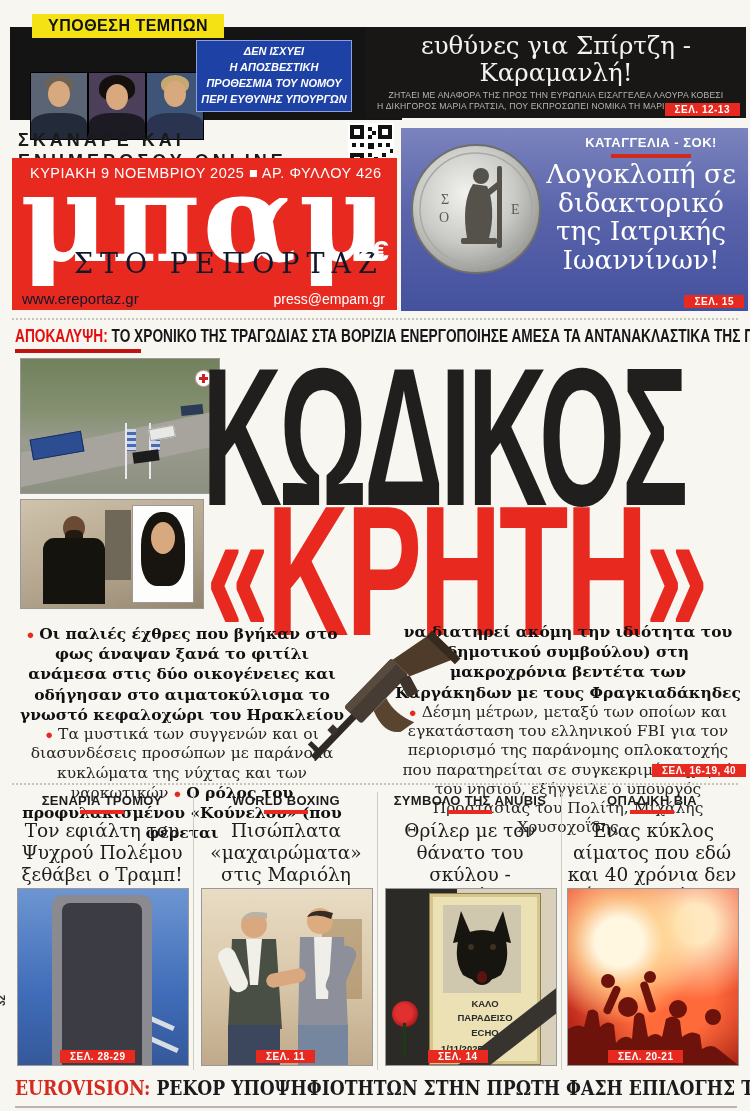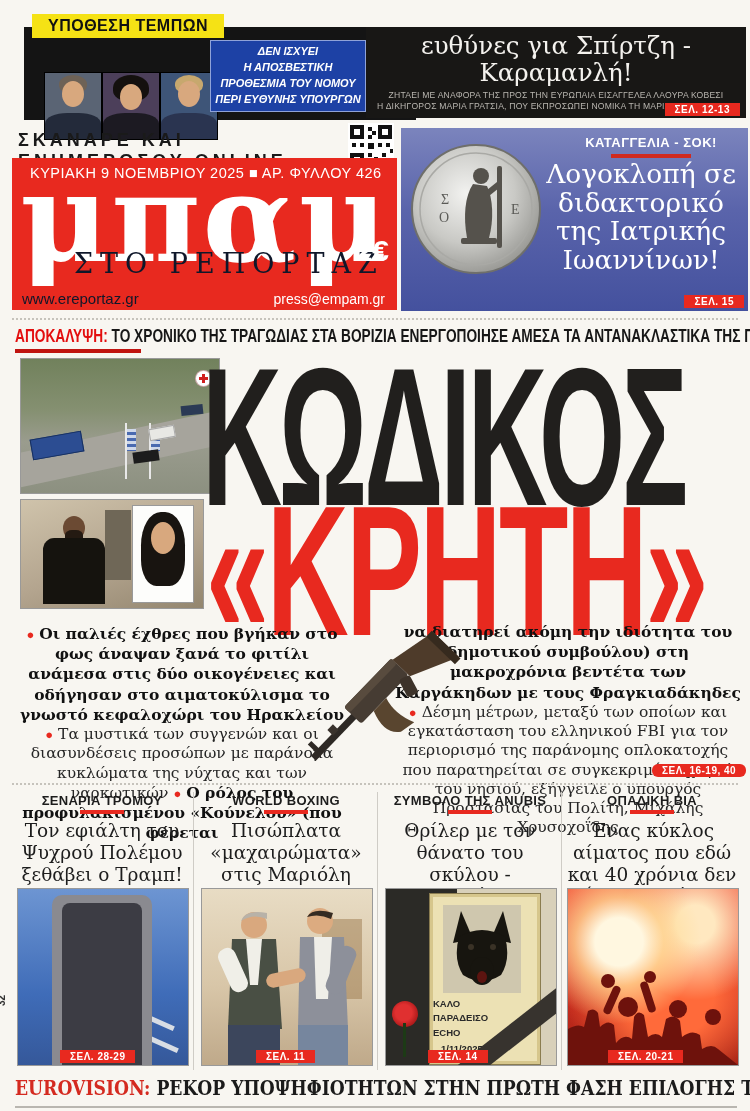--- a/index.html
+++ b/index.html
@@ -1,21 +1,21 @@
 <!DOCTYPE html>
 <html><head>
 <meta charset="utf-8">
 <style>
   html,body{margin:0;padding:0;background:#e9e7e2;}
   #page{position:relative;width:750px;height:1111px;margin:0 auto;background:#f8f6f1;
         font-family:"Liberation Sans",sans-serif;overflow:hidden;}
   .abs{position:absolute;}
 
   
-  #tempi-box{left:24px;top:27px;width:392px;height:93px;background:#141414;}
+  #tempi-box{left:10px;top:27px;width:392px;height:93px;background:#141414;}
   #tempi-label{left:32px;top:14px;background:#f5e215;color:#111;font-weight:bold;
     font-size:16px;padding:3px 16px;letter-spacing:.5px;z-index:5;}
   .head{position:absolute;top:45px;width:56px;height:66px;border:1px solid #000;}
   .head .hair{position:absolute;left:14px;top:2px;width:28px;height:18px;border-radius:50% 50% 40% 40%;}
   .head .face{position:absolute;left:17px;top:8px;width:22px;height:26px;border-radius:50%;background:#d8a87e;}
   .head .suit{position:absolute;left:0;bottom:0;width:100%;height:26px;border-radius:40% 40% 0 0;}
   #tempi-bluebox{left:196px;top:40px;width:154px;height:70px;background:#1d41a5;border:1px solid #8fa2d8;
     color:#fff;font-weight:bold;font-style:italic;font-size:11px;line-height:1.45;text-align:center;
     display:flex;flex-direction:column;justify-content:center;}
 
@@ -104,21 +104,21 @@
   #hl1 span{font-size:196px;letter-spacing:-6px;transform:scaleX(.565);color:#211f1d;}
   #hl2{left:206px;top:498px;}
   #hl2 span{font-size:186px;letter-spacing:-4px;transform:scaleX(.61);color:#e8291f;}
 
   .deck{position:absolute;font-family:"DejaVu Serif",serif;font-size:15.5px;line-height:1.24;
     color:#262626;text-align:center;}
   .deck b{color:#111;}
   .blt{color:#e8291f;font-size:13px;font-family:"Liberation Sans",sans-serif;}
   #deck-left{left:14px;top:624px;width:336px;}
   #deck-right{left:392px;top:622px;width:352px;}
-  #main-tag{left:652px;top:764px;border-radius:6px;}
+  #main-tag{left:652px;top:764px;}
   #rifle{left:292px;top:608px;}
 
   
   #sep2{left:12px;top:783px;width:726px;border-top:2px dotted #c6c3bc;}
   .vrule{position:absolute;top:792px;width:1px;height:278px;background:#cfccc6;}
   .sb-kicker{position:absolute;width:180px;text-align:center;font-weight:bold;font-size:13px;color:#1c1c1c;letter-spacing:.3px;}
   .sb-under{position:absolute;width:44px;height:4px;background:#e8291f;}
   .sb-head{position:absolute;width:172px;text-align:center;font-family:"DejaVu Serif",serif;
     font-size:18.5px;line-height:1.18;color:#1d1d1d;}
   .sb-photo{position:absolute;top:888px;width:170px;height:176px;border:1px solid #999;overflow:hidden;}
@@ -137,21 +137,21 @@
     linear-gradient(180deg,#f2543a 0%,#e03826 45%,#9c1c12 100%);}
 
   #ph-dog{background:#d8d0ba;}
   #ph-dog .dark{position:absolute;left:0;top:0;width:42%;height:100%;background:#2b2a26;}
   #ph-dog .rose{position:absolute;left:6px;top:112px;width:26px;height:26px;border-radius:50%;
     background:radial-gradient(circle at 45% 45%,#e03030 0 40%,#a81818 75%);}
   #ph-dog .stem{position:absolute;left:17px;top:134px;width:3px;height:34px;background:#1d3a16;}
   #ph-dog .card{position:absolute;left:44px;top:5px;width:104px;height:164px;background:#ece1b4;
     border:3px solid #d6c68c;box-shadow:0 0 0 1px #8a7c50;}
   #ph-dog .dphoto{position:absolute;left:10px;top:8px;width:78px;height:88px;background:#cfc7ae;}
-  #ph-dog .mem{position:absolute;left:0;top:100px;width:100%;
+  #ph-dog .mem{position:absolute;left:0;top:100px;width:100%;text-align:center;
     font-weight:bold;font-size:9.5px;line-height:1.5;color:#2a2a2a;}
   #ph-dog .mdate{position:absolute;left:8px;top:146px;font-weight:bold;font-size:9.5px;color:#222;}
   #ph-dog .ribbon{position:absolute;right:-34px;bottom:22px;width:150px;height:20px;background:#37332e;
     transform:rotate(-38deg);}
 
   
   #euro{left:15px;top:1076px;width:722px;border-bottom:2px solid #b9b6b0;padding-bottom:6px;
     font-family:"DejaVu Serif",serif;font-weight:bold;white-space:nowrap;}
   #euro .inner{display:inline-block;transform:scaleX(.86);transform-origin:0 50%;font-size:20px;color:#1b1b1b;}
   #euro .lbl{color:#d42a20;}

